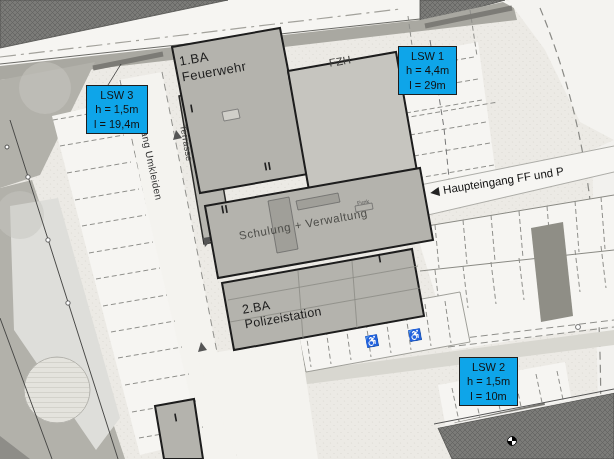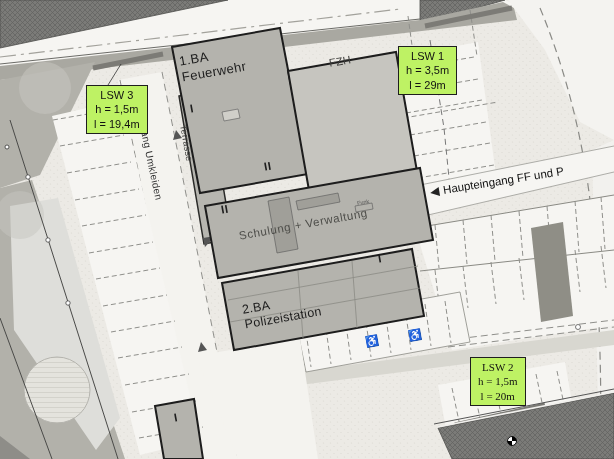--- a/index.html
+++ b/index.html
@@ -5,21 +5,21 @@
   html,body{margin:0;padding:0;background:#ffffff;}
   .stage{
     position:relative;width:614px;height:459px;overflow:hidden;
     background:#f7f6f3;font-family:"Liberation Sans",sans-serif;
   }
   .stage svg{position:absolute;left:0;top:0;}
   .lbl{position:absolute;white-space:nowrap;color:#1c1c1c;letter-spacing:.3px;}
   .lbl .ln{display:block;line-height:1.22;}
   .rot-n10{transform:rotate(-10deg);transform-origin:left top;}
   .lsw{
-    position:absolute;background:#bef264;border:1.4px solid #1e1e1e;
+    position:absolute;background:#0ea5e9;border:1.4px solid #1e1e1e;
     text-align:center;font-size:11px;line-height:1.3;padding:2px 7px;color:#111;
   }
   .rm{position:absolute;font-size:11.5px;font-weight:bold;color:#1e1e1e;
       transform:rotate(-10deg);transform-origin:left top;letter-spacing:.5px;}
   .vert{transform-origin:left top;}
   .entr{position:absolute;display:flex;align-items:center;gap:4px;
         transform:rotate(-9deg);transform-origin:left center;font-size:11.5px;color:#111;}
   .entr .arrow{font-size:12px;color:#222;line-height:1;}
   .wc{position:absolute;font-size:11px;color:#6e6e68;transform:rotate(-10deg);}
   .funk{position:absolute;font-size:5.5px;color:#555;transform:rotate(-10deg);}
@@ -171,27 +171,27 @@
   <span>Funk</span>
 </div>
 
 <div class="lsw" style="left:86px;top:85px;">
   <div>LSW 3</div>
   <div>h = 1,5m</div>
   <div>l = 19,4m</div>
 </div>
 <div class="lsw" style="left:398px;top:46px;">
   <div>LSW 1</div>
-  <div>h = 3,5m</div>
+  <div>h = 4,4m</div>
   <div>l = 29m</div>
 </div>
-<div class="lsw" style="left:470px;top:357px;font-family:Liberation Serif, serif;">
+<div class="lsw" style="left:459px;top:357px;">
   <div>LSW 2</div>
   <div>h = 1,5m</div>
-  <div>l = 20m</div>
+  <div>l = 10m</div>
 </div>
 
 <div class="rm" style="left:189px;top:103px;">I</div>
 <div class="rm" style="left:263px;top:161px;">II</div>
 <div class="rm" style="left:220px;top:204px;">II</div>
 <div class="rm" style="left:377px;top:253px;">I</div>
 <div class="rm" style="left:173px;top:412px;">I</div>
 
 <div class="wc" style="left:366px;top:335px;">♿</div>
 <div class="wc" style="left:409px;top:329px;">♿</div>

